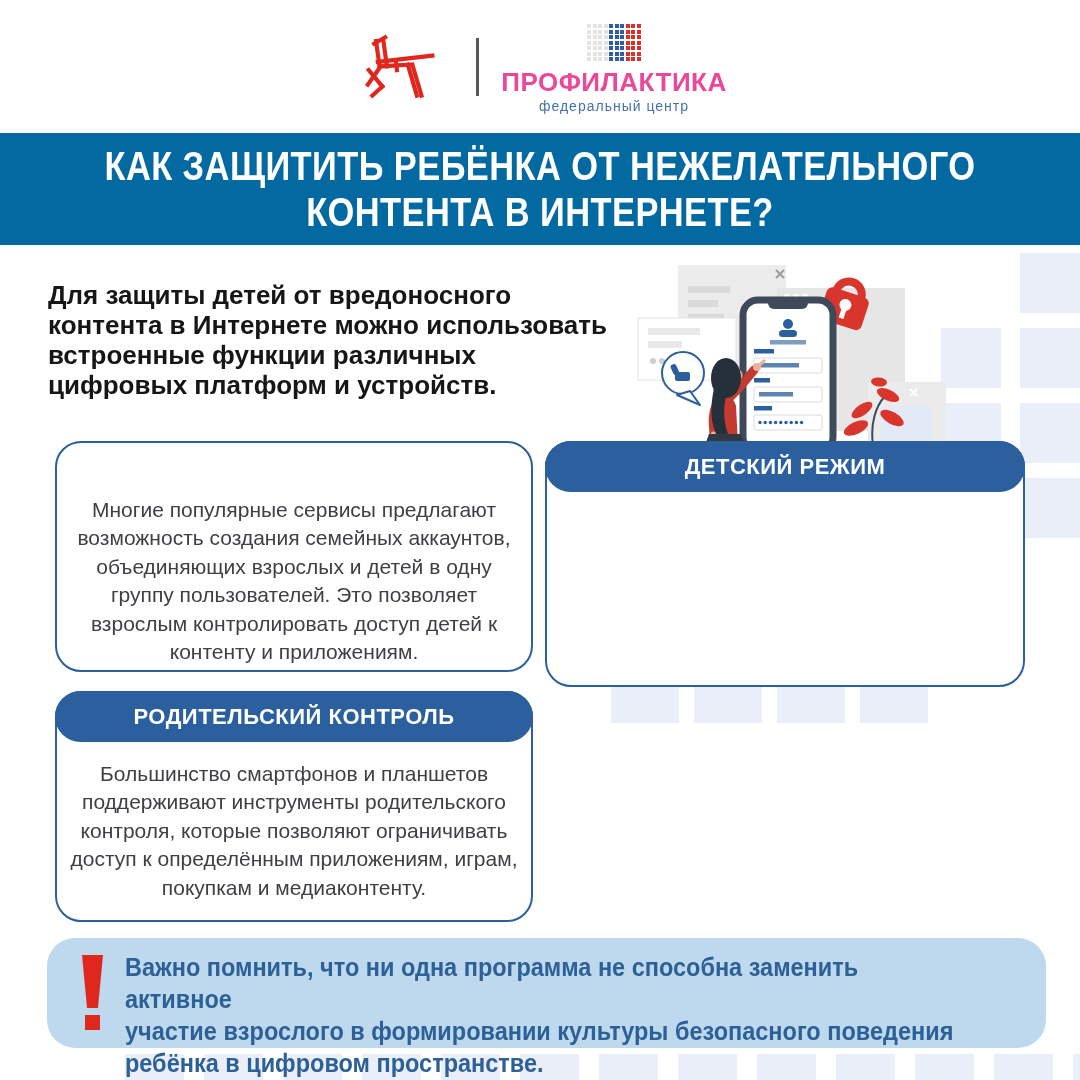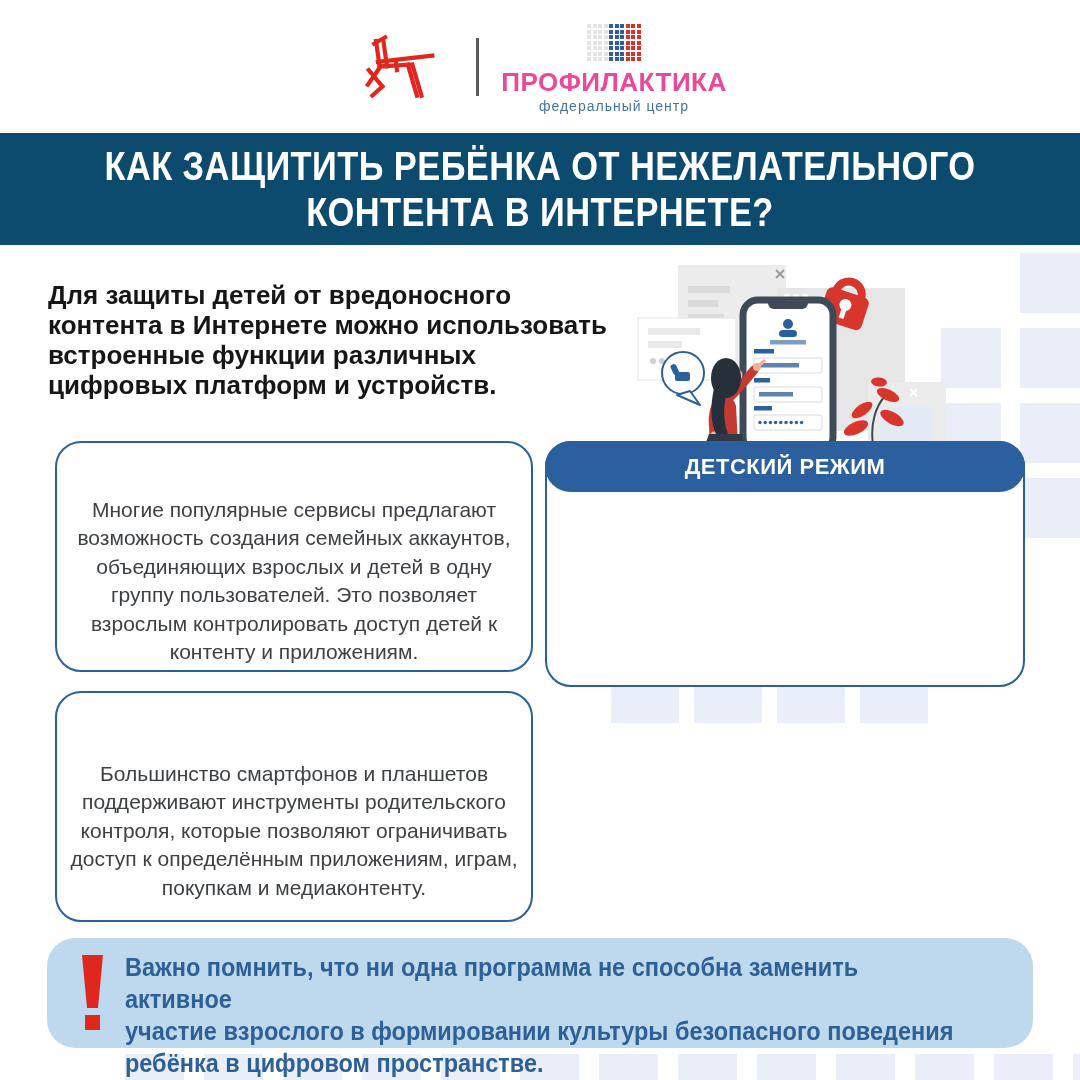--- a/index.html
+++ b/index.html
@@ -160,21 +160,21 @@
         <div style="background: rgb(46, 94, 161);"></div>
         <div style="background: rgb(46, 94, 161);"></div>
         <div style="background: rgb(215, 51, 42);"></div>
         <div style="background: rgb(215, 51, 42);"></div>
         <div style="background: rgb(215, 51, 42);"></div>
       </div>
     <div class="brand-name" style="color: #ec4899;">ПРОФИЛАКТИКА</div>
     <div class="brand-sub" style="color: rgb(68, 114, 168);">федеральный центр</div>
   </div>
 
-  <div class="banner" style="background: #0c4a6e;">
+  <div class="banner" style="background: #0369a1;">
     <div class="banner-inner">
       <div>КАК ЗАЩИТИТЬ РЕБЁНКА ОТ НЕЖЕЛАТЕЛЬНОГО</div>
       <div>КОНТЕНТА В ИНТЕРНЕТЕ?</div>
     </div>
   </div>
 
   <div class="intro">
     <div>Для защиты детей от вредоносного</div>
     <div>контента в Интернете можно использовать</div>
     <div>встроенные функции различных</div>
@@ -268,26 +268,27 @@
 
   <div class="card card1">
     <div class="card-body">
         <div class="card-body-text">Многие популярные сервисы предлагают возможность создания семейных аккаунтов, объединяющих взрослых и детей в одну группу пользователей. Это позволяет взрослым контролировать доступ детей к контенту и приложениям.</div>
       </div>
   </div>
   <div class="card card2">
     <div class="card-header">ДЕТСКИЙ РЕЖИМ</div>
   </div>
   <div class="card card3">
+    <div class="card-header">РОДИТЕЛЬСКИЙ КОНТРОЛЬ</div>
     <div class="card-body">
         <div class="card-body-text">Большинство смартфонов и планшетов поддерживают инструменты родительского контроля, которые позволяют ограничивать доступ к определённым приложениям, играм, покупкам и медиаконтенту.</div>
       </div>
   </div>
 
-  <div class="note" style="background: rgb(190, 217, 237);">
+  <div class="note" style="background: rgb(190, 217, 237); padding-left: 13px;">
     <div class="excl-bar" style="background: rgb(224, 39, 30);"></div>
     <div class="excl-dot" style="background: rgb(224, 39, 30);"></div>
     <div class="note-text" style="color: rgb(44, 96, 150);">
       <div>Важно помнить, что ни одна программа не способна заменить активное</div>
       <div>участие взрослого в формировании культуры безопасного поведения</div>
       <div>ребёнка в цифровом пространстве.</div>
     </div>
   </div>
 
 </div>

